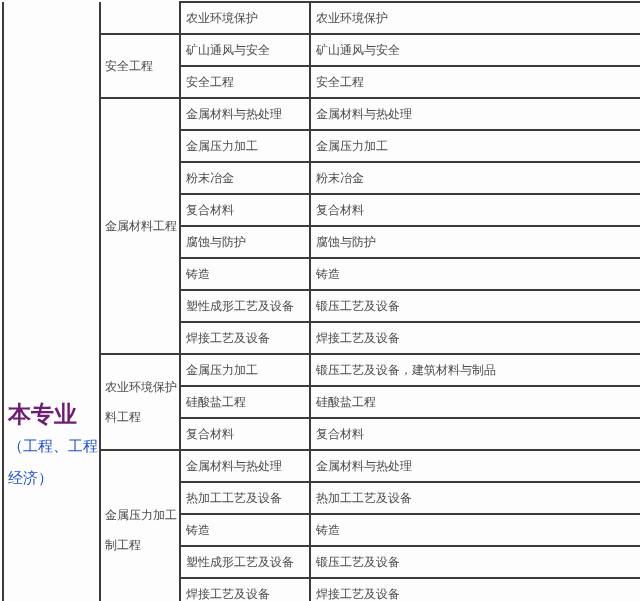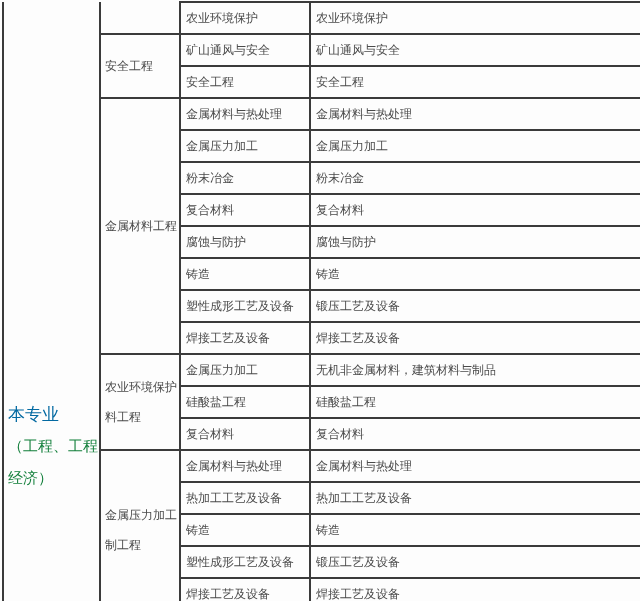--- a/index.html
+++ b/index.html
@@ -38,27 +38,27 @@
     border-top: none;
     vertical-align: top;
     padding-left: 4px;
   }
   .c1-inner {
     padding-top: 396px;
     line-height: 32px;
     white-space: nowrap;
   }
   .c1-title {
-    font-size: 17px;
-    font-weight: normal;
-    color: #0369a1;
+    font-size: 23px;
+    font-weight: bold;
+    color: #701a75;
   }
   .c1-sub {
     font-size: 15px;
-    color: #15803d;
+    color: #1d4ed8;
   }
   
   td.cat {
     line-height: 30px;
     padding-left: 4px;
     padding-right: 0;
   }
   td.cat .cat-line {
     white-space: nowrap;
   }
@@ -146,21 +146,21 @@
       <td class="major">焊接工艺及设备</td>
       <td class="match">焊接工艺及设备</td>
     </tr>
 
     <tr>
       <td class="cat" rowspan="3">
         <div class="cat-line">农业环境保护</div>
         <div class="cat-line">料工程</div>
       </td>
       <td class="major">金属压力加工</td>
-      <td class="match">无机非金属材料，建筑材料与制品</td>
+      <td class="match">锻压工艺及设备，建筑材料与制品</td>
     </tr>
     <tr>
       <td class="major">硅酸盐工程</td>
       <td class="match">硅酸盐工程</td>
     </tr>
     <tr>
       <td class="major">复合材料</td>
       <td class="match">复合材料</td>
     </tr>
 

